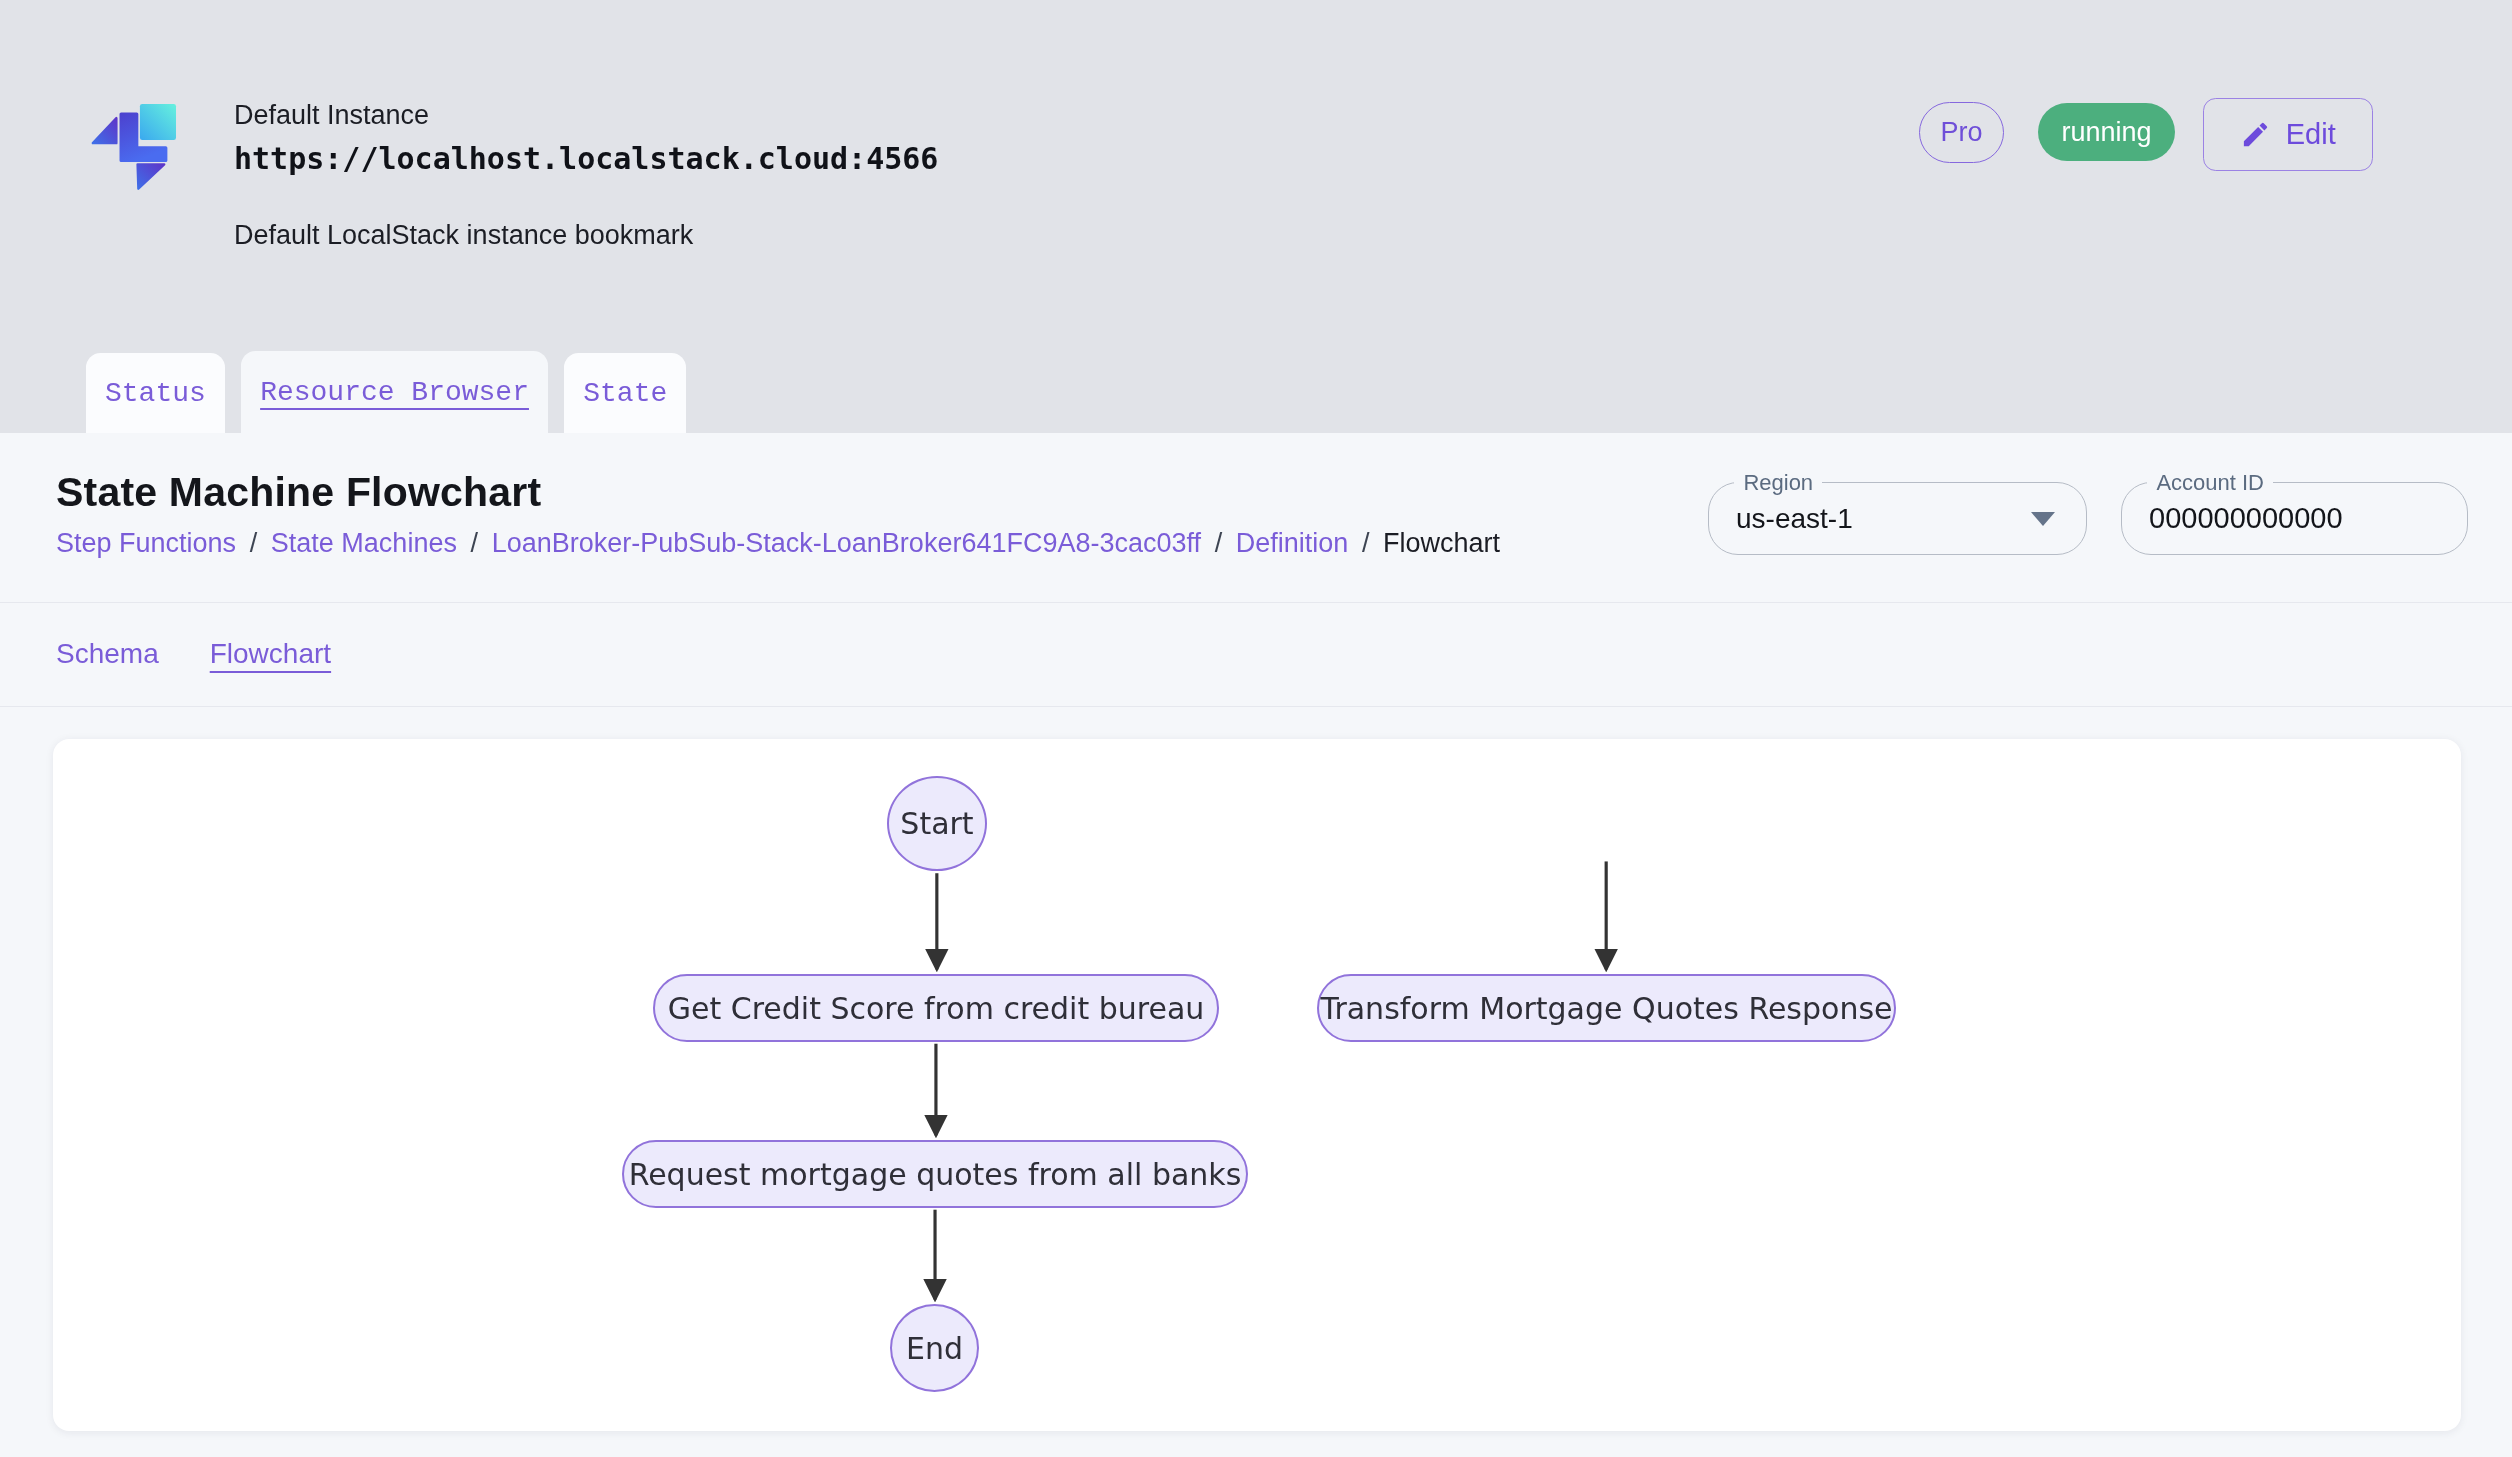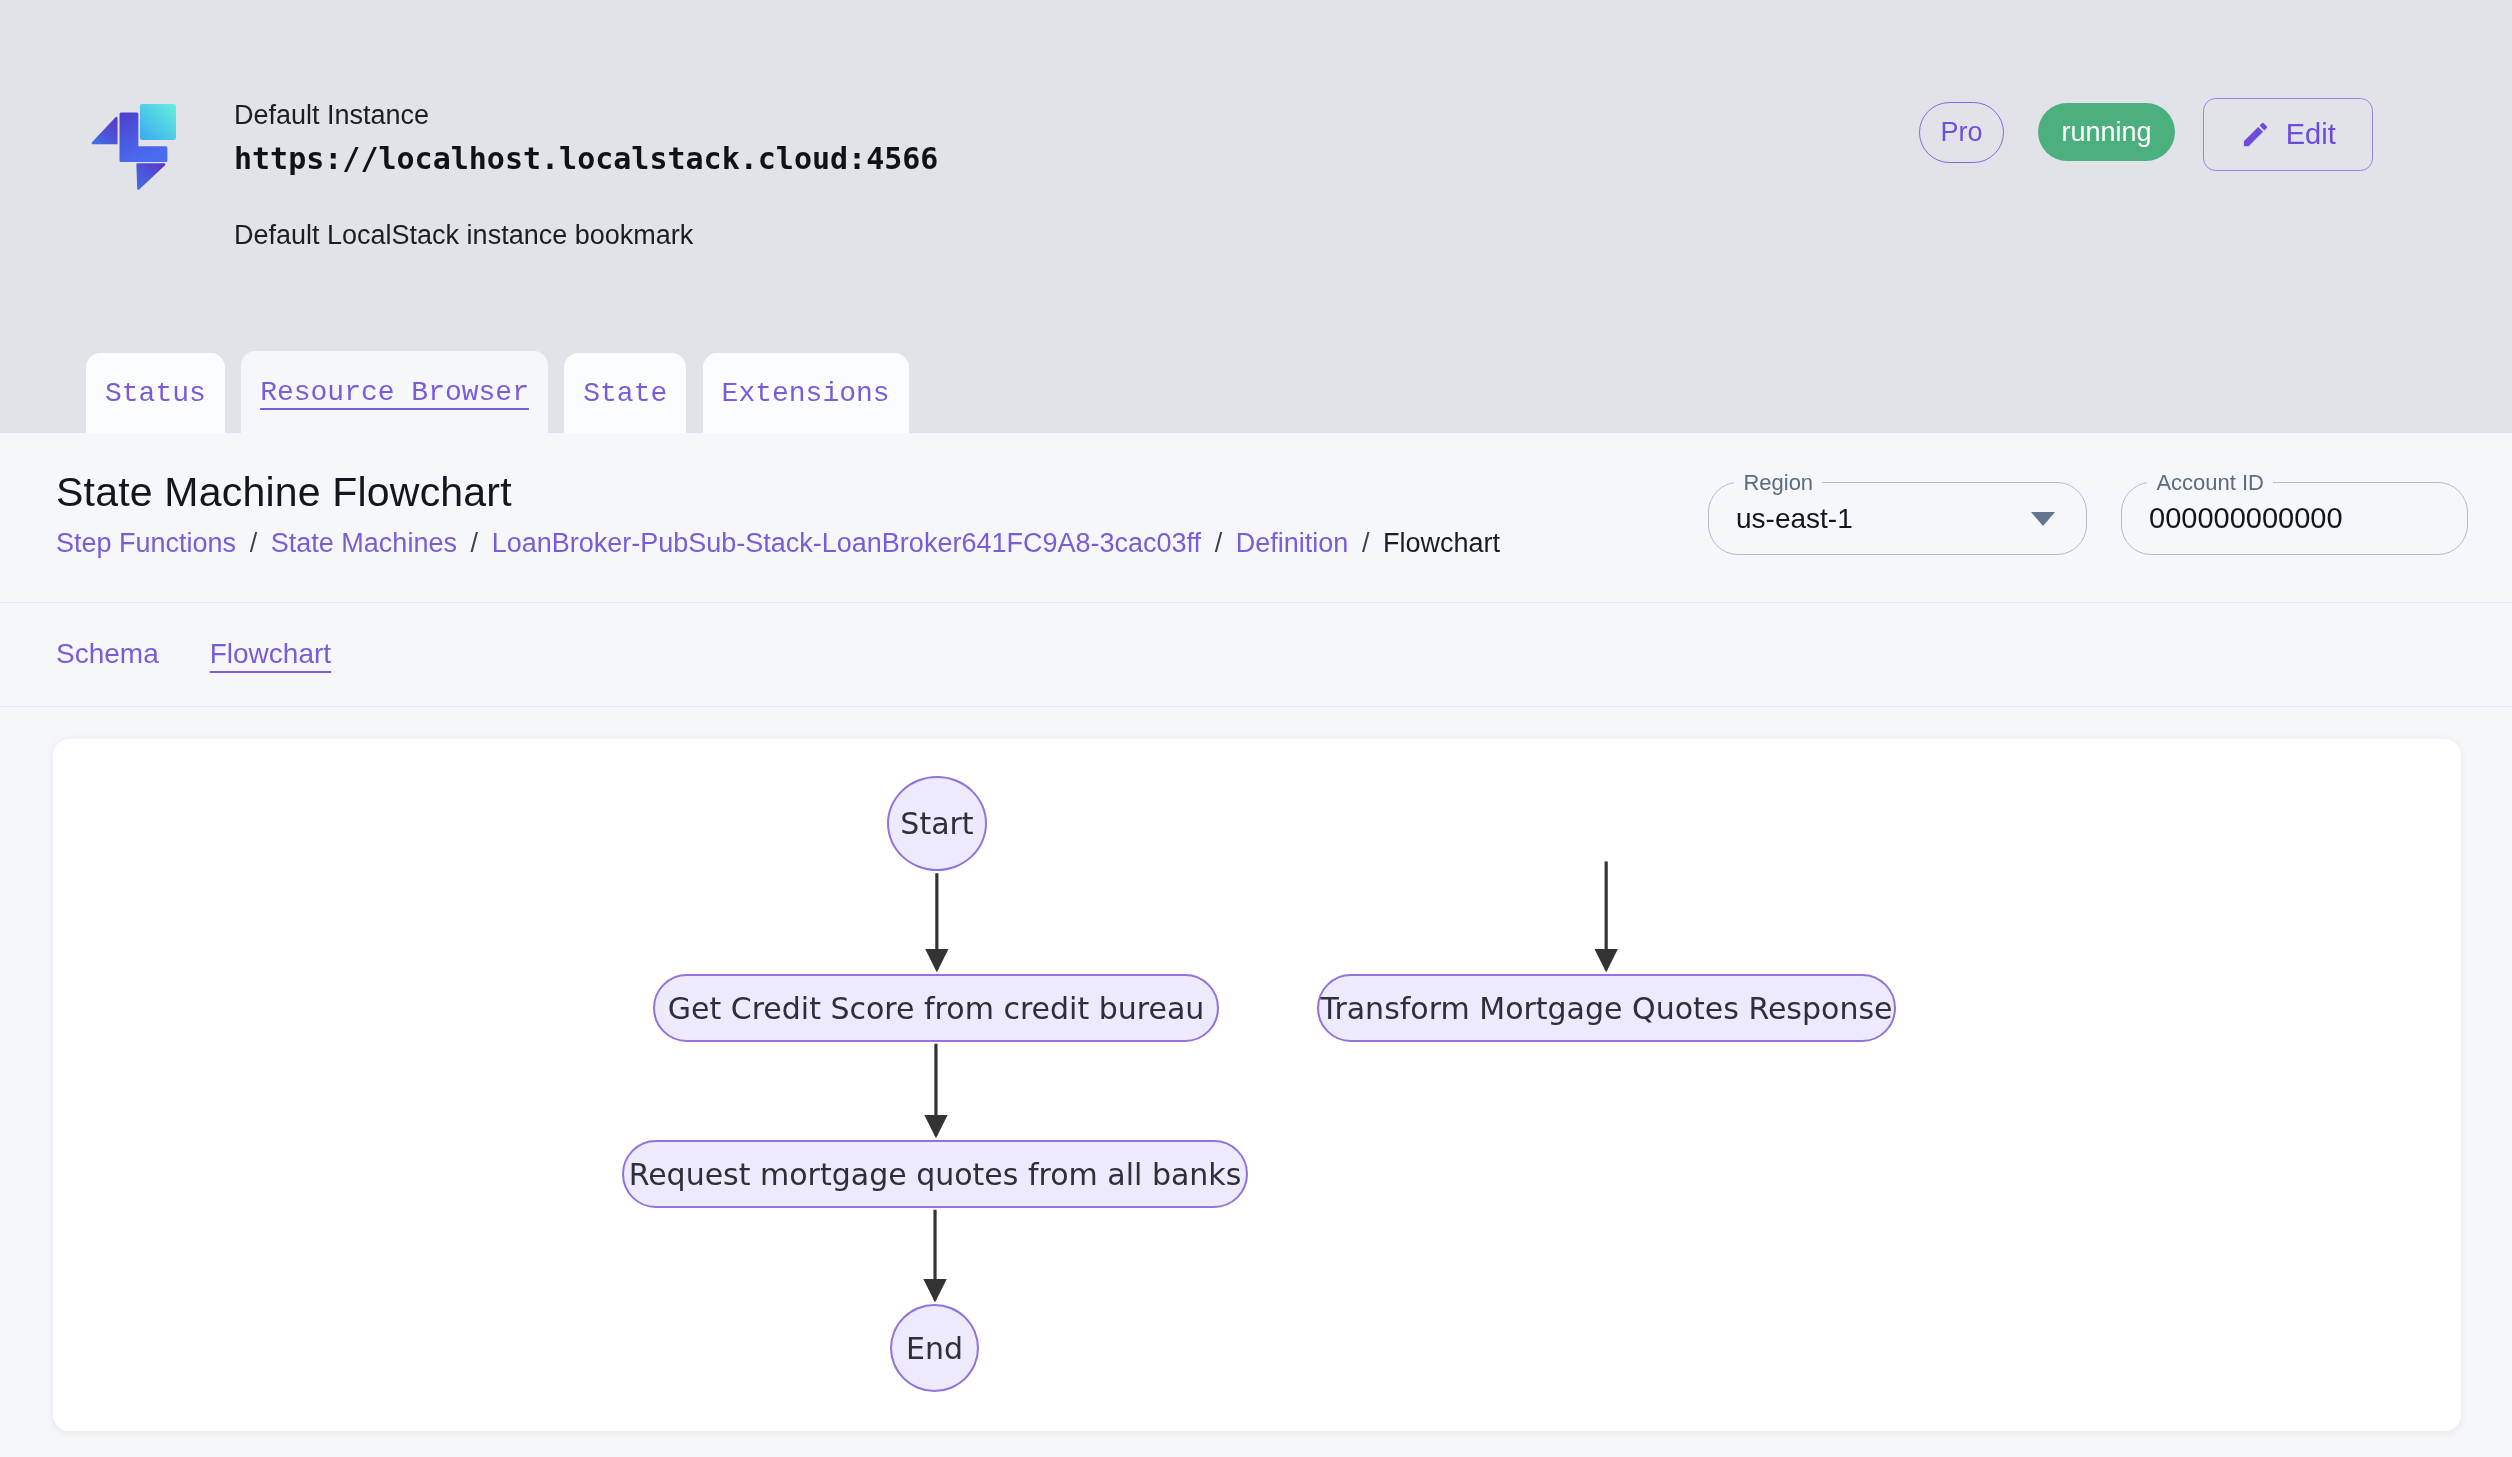--- a/index.html
+++ b/index.html
@@ -43,21 +43,21 @@
     background:#fbfcfe; border-radius:14.5px 14.5px 0 0;
     color:#7a5cd8; font-size:28px; cursor:pointer; white-space:nowrap;font-family:Liberation Mono, monospace;
   }
   .tab.active {
     background:#f5f7fa; height:82px;
     text-decoration:underline; text-underline-offset:8.2px; text-decoration-thickness:2.3px;
   }
 
   
   .panel { position:absolute; left:0; top:433px; width:100%; height:1024px; background:#f5f7fa; }
-  .page-title { position:absolute; left:56px; top:469px; font-size:41px; font-weight:400; color:#14161b; letter-spacing:0.2px; }
+  .page-title { position:absolute; left:56px; top:469px; font-size:41px; font-weight:700; color:#14161b; letter-spacing:0.2px; }
   .breadcrumb { position:absolute; left:56px; top:528px; display:flex; align-items:center; gap:13.6px; font-size:27px; white-space:nowrap; }
   .crumb-link { color:#7a5cd8; cursor:pointer; }
   .crumb-sep { color:#3d4452; }
   .crumb-current { color:#1b1d24; }
 
   .field {
     position:absolute; border:1.8px solid #b6bcc6; border-radius:30px; background:transparent;
   }
   .field-label {
     position:absolute; top:-14.5px; left:25.4px; padding:0 9px; background:#f5f7fa;
@@ -146,23 +146,20 @@
     <nav class="tabs">
       <div class="tab">
           <span>Status</span>
         </div>
       <div class="tab active">
           <span>Resource Browser</span>
         </div>
       <div class="tab">
           <span>State</span>
         </div>
-      <div class="tab">
-          <span>Extensions</span>
-        </div>
     </nav>
   </header>
 
   <main class="panel"></main>
 
   <h1 class="page-title">State Machine Flowchart</h1>
 
   <nav class="breadcrumb">
     <span class="crumb-link">Step Functions</span>
     <span class="crumb-sep">/</span>

